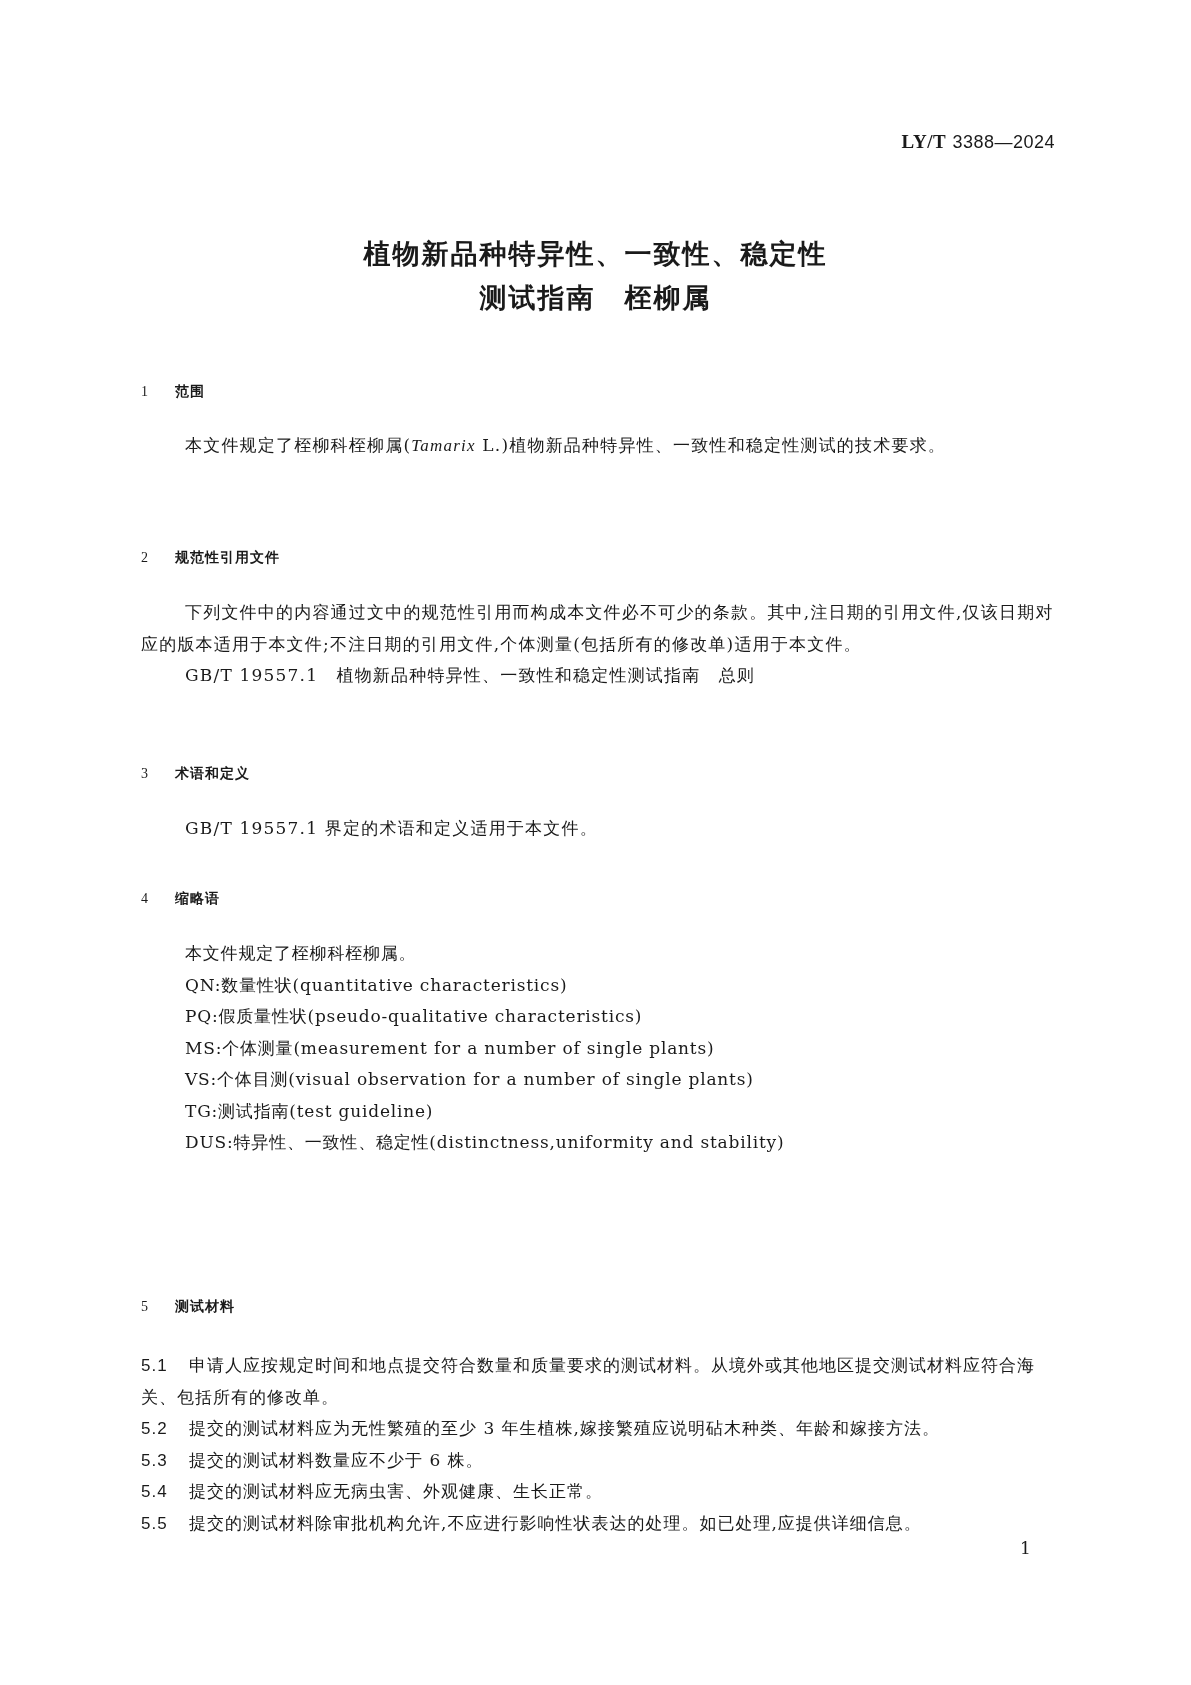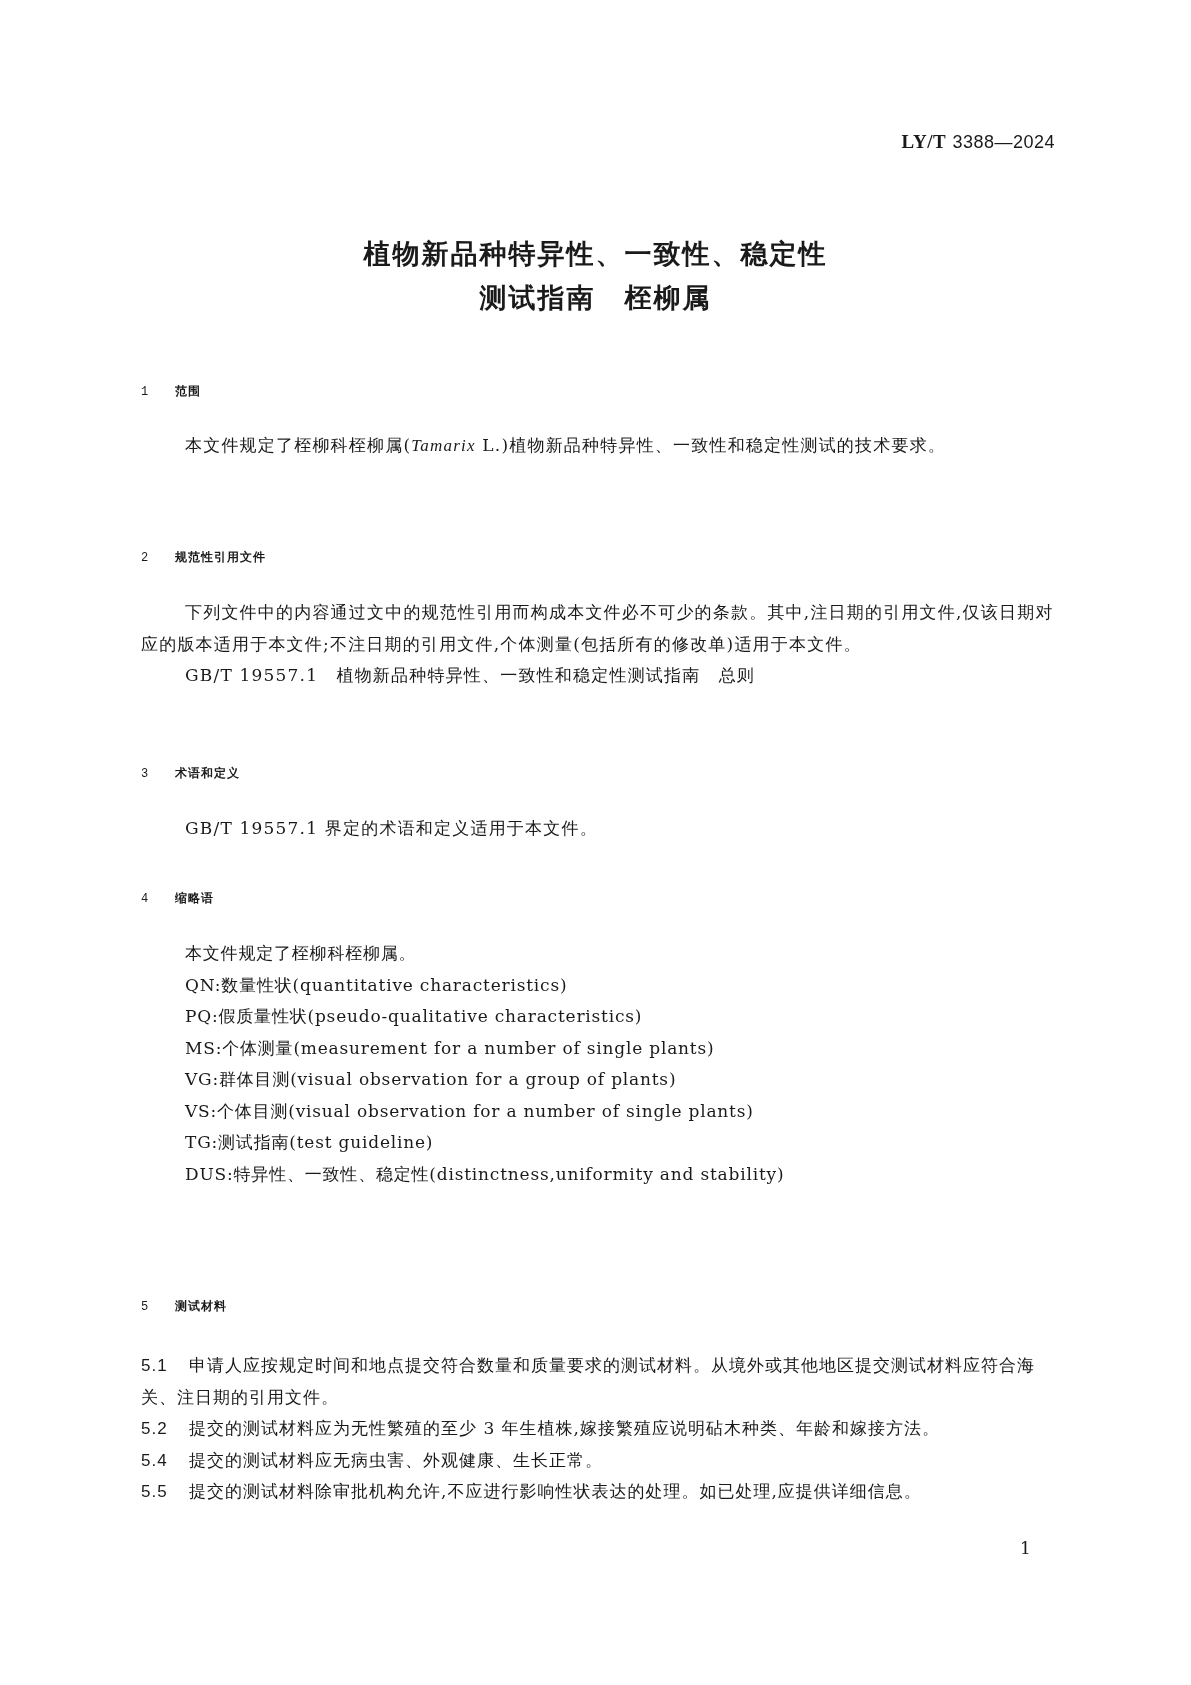--- a/index.html
+++ b/index.html
@@ -5,21 +5,21 @@
   html, body { margin: 0; padding: 0; background: #ffffff; }
   body { width: 1191px; height: 1685px; position: relative; overflow: hidden; color: #1a1a1a;
          font-family: "DejaVu Serif", "Liberation Serif", serif; }
   .std-code { position: absolute; top: 131px; right: 136px; font-size: 18px; letter-spacing: 0.5px; }
   .std-code .prefix { font-family: "Liberation Serif", serif; font-weight: bold; font-size: 19px; }
   .std-code .num { font-family: "Liberation Sans", sans-serif; font-size: 18px; }
   .title { position: absolute; top: 232px; left: 0; width: 1191px; text-align: center;
            font-family: "DejaVu Sans", sans-serif; font-weight: bold; font-size: 27px; line-height: 44px; letter-spacing: 2px; }
   .title .line2 { word-spacing: 20px; }
   .section { position: absolute; left: 141px; width: 920px; }
-  .sec-head { font-family: Liberation Mono, monospace; font-weight: bold; font-size: 12px; letter-spacing: 1px; }
+  .sec-head { font-family: Liberation Serif, serif; font-weight: bold; font-size: 14px; letter-spacing: 1px; }
   .sec-head .sn { display: inline-block; width: 34px; font-weight: normal; }
   .para { font-size: 17px; line-height: 31.5px; letter-spacing: 1.2px; }
   .indent { text-indent: 44px; }
   .item { font-size: 17px; line-height: 31.5px; padding-left: 44px; letter-spacing: 0.8px; }
   .clause { font-size: 17px; line-height: 31.5px; letter-spacing: 1px; }
   .clause .cn { font-family: "Liberation Sans", sans-serif; display: inline-block; width: 48px; }
   i.latin { font-family: "Liberation Serif", serif; font-style: italic; }
   .page-num { position: absolute; top: 1538px; left: 1020px; font-size: 17px; }
 </style>
 </head>
@@ -66,31 +66,31 @@
 <div class="section" style="top:890px;">
   <div class="sec-head">
     <span class="sn">4</span><span>缩略语</span>
   </div>
 </div>
 <div class="section" style="top:938px;">
   <div class="item">本文件规定了桎柳科桎柳属。</div>
   <div class="item">QN:数量性状(quantitative characteristics)</div>
   <div class="item">PQ:假质量性状(pseudo-qualitative characteristics)</div>
   <div class="item">MS:个体测量(measurement for a number of single plants)</div>
-  <div class="item">VG:群体目测(visual observation for a group of plants)</div>
   <div class="item">VS:个体目测(visual observation for a number of single plants)</div>
   <div class="item">TG:测试指南(test guideline)</div>
   <div class="item">DUS:特异性、一致性、稳定性(distinctness,uniformity and stability)</div>
 </div>
 
 <div class="section" style="top:1298px;">
   <div class="sec-head">
     <span class="sn">5</span><span>测试材料</span>
   </div>
 </div>
 <div class="section" style="top:1350px;">
-  <div class="clause"><span class="cn">5.1</span><span>申请人应按规定时间和地点提交符合数量和质量要求的测试材料。从境外或其他地区提交测试材料应符合海关、注日期的引用文件。</span></div>
+  <div class="clause"><span class="cn">5.1</span><span>申请人应按规定时间和地点提交符合数量和质量要求的测试材料。从境外或其他地区提交测试材料应符合海关、包括所有的修改单。</span></div>
   <div class="clause"><span class="cn">5.2</span><span>提交的测试材料应为无性繁殖的至少 3 年生植株,嫁接繁殖应说明砧木种类、年龄和嫁接方法。</span></div>
+  <div class="clause"><span class="cn">5.3</span><span>提交的测试材料数量应不少于 6 株。</span></div>
   <div class="clause"><span class="cn">5.4</span><span>提交的测试材料应无病虫害、外观健康、生长正常。</span></div>
   <div class="clause"><span class="cn">5.5</span><span>提交的测试材料除审批机构允许,不应进行影响性状表达的处理。如已处理,应提供详细信息。</span></div>
 </div>
 
 <div class="page-num">1</div>
 
 </body></html>

